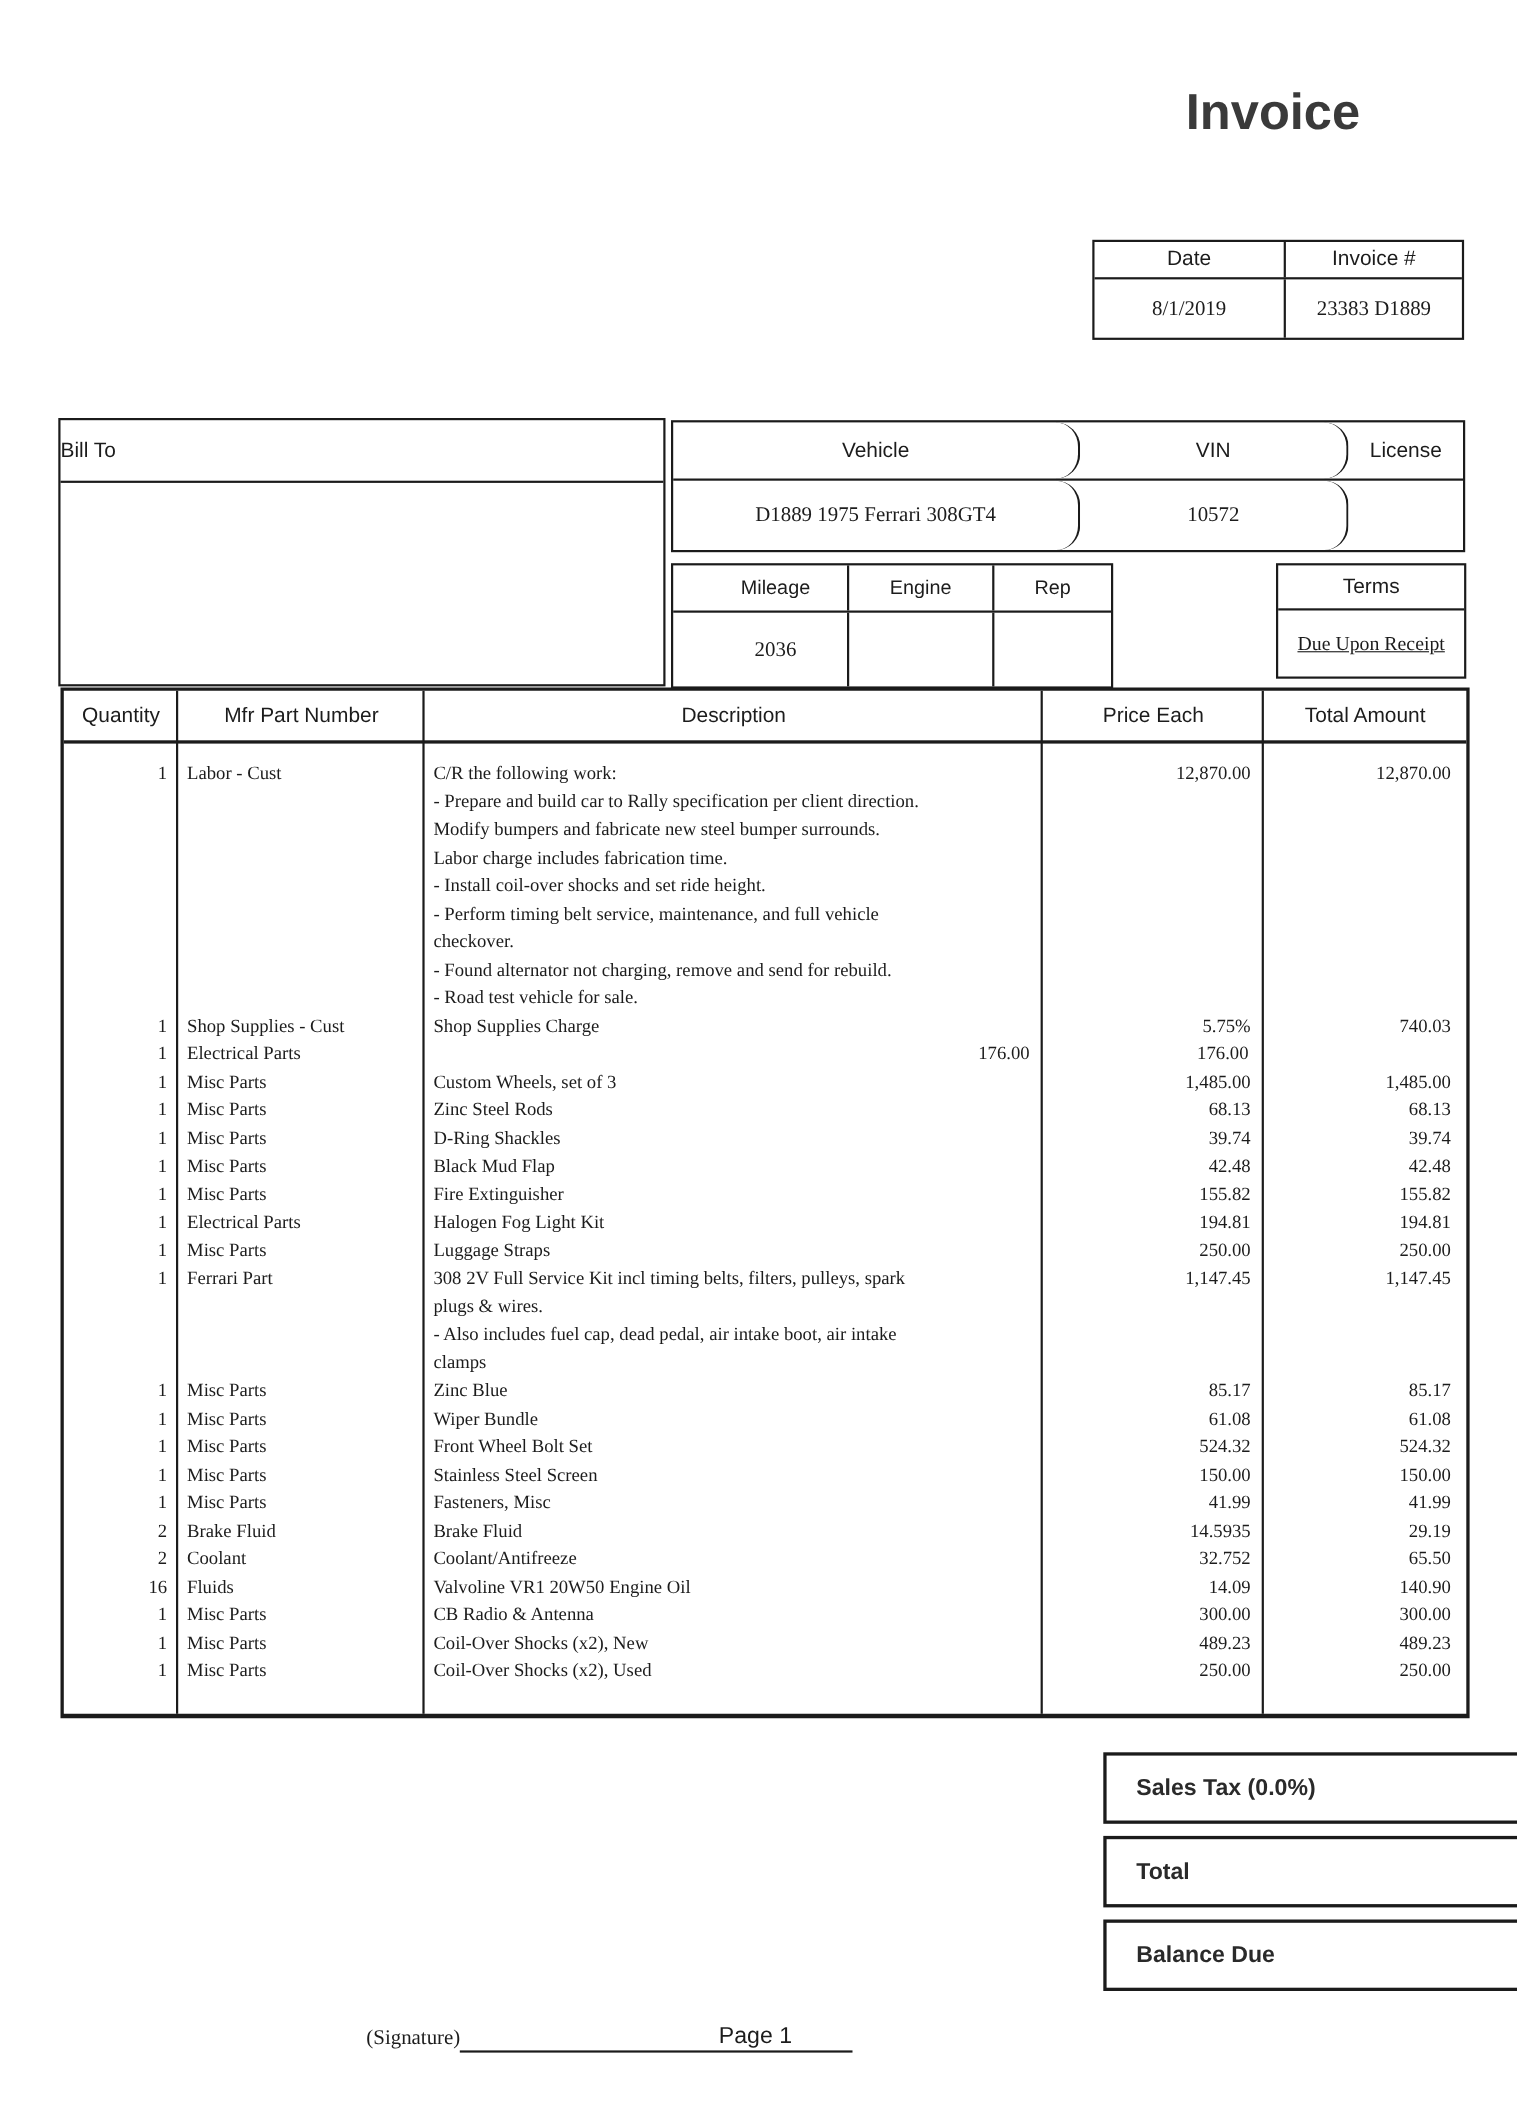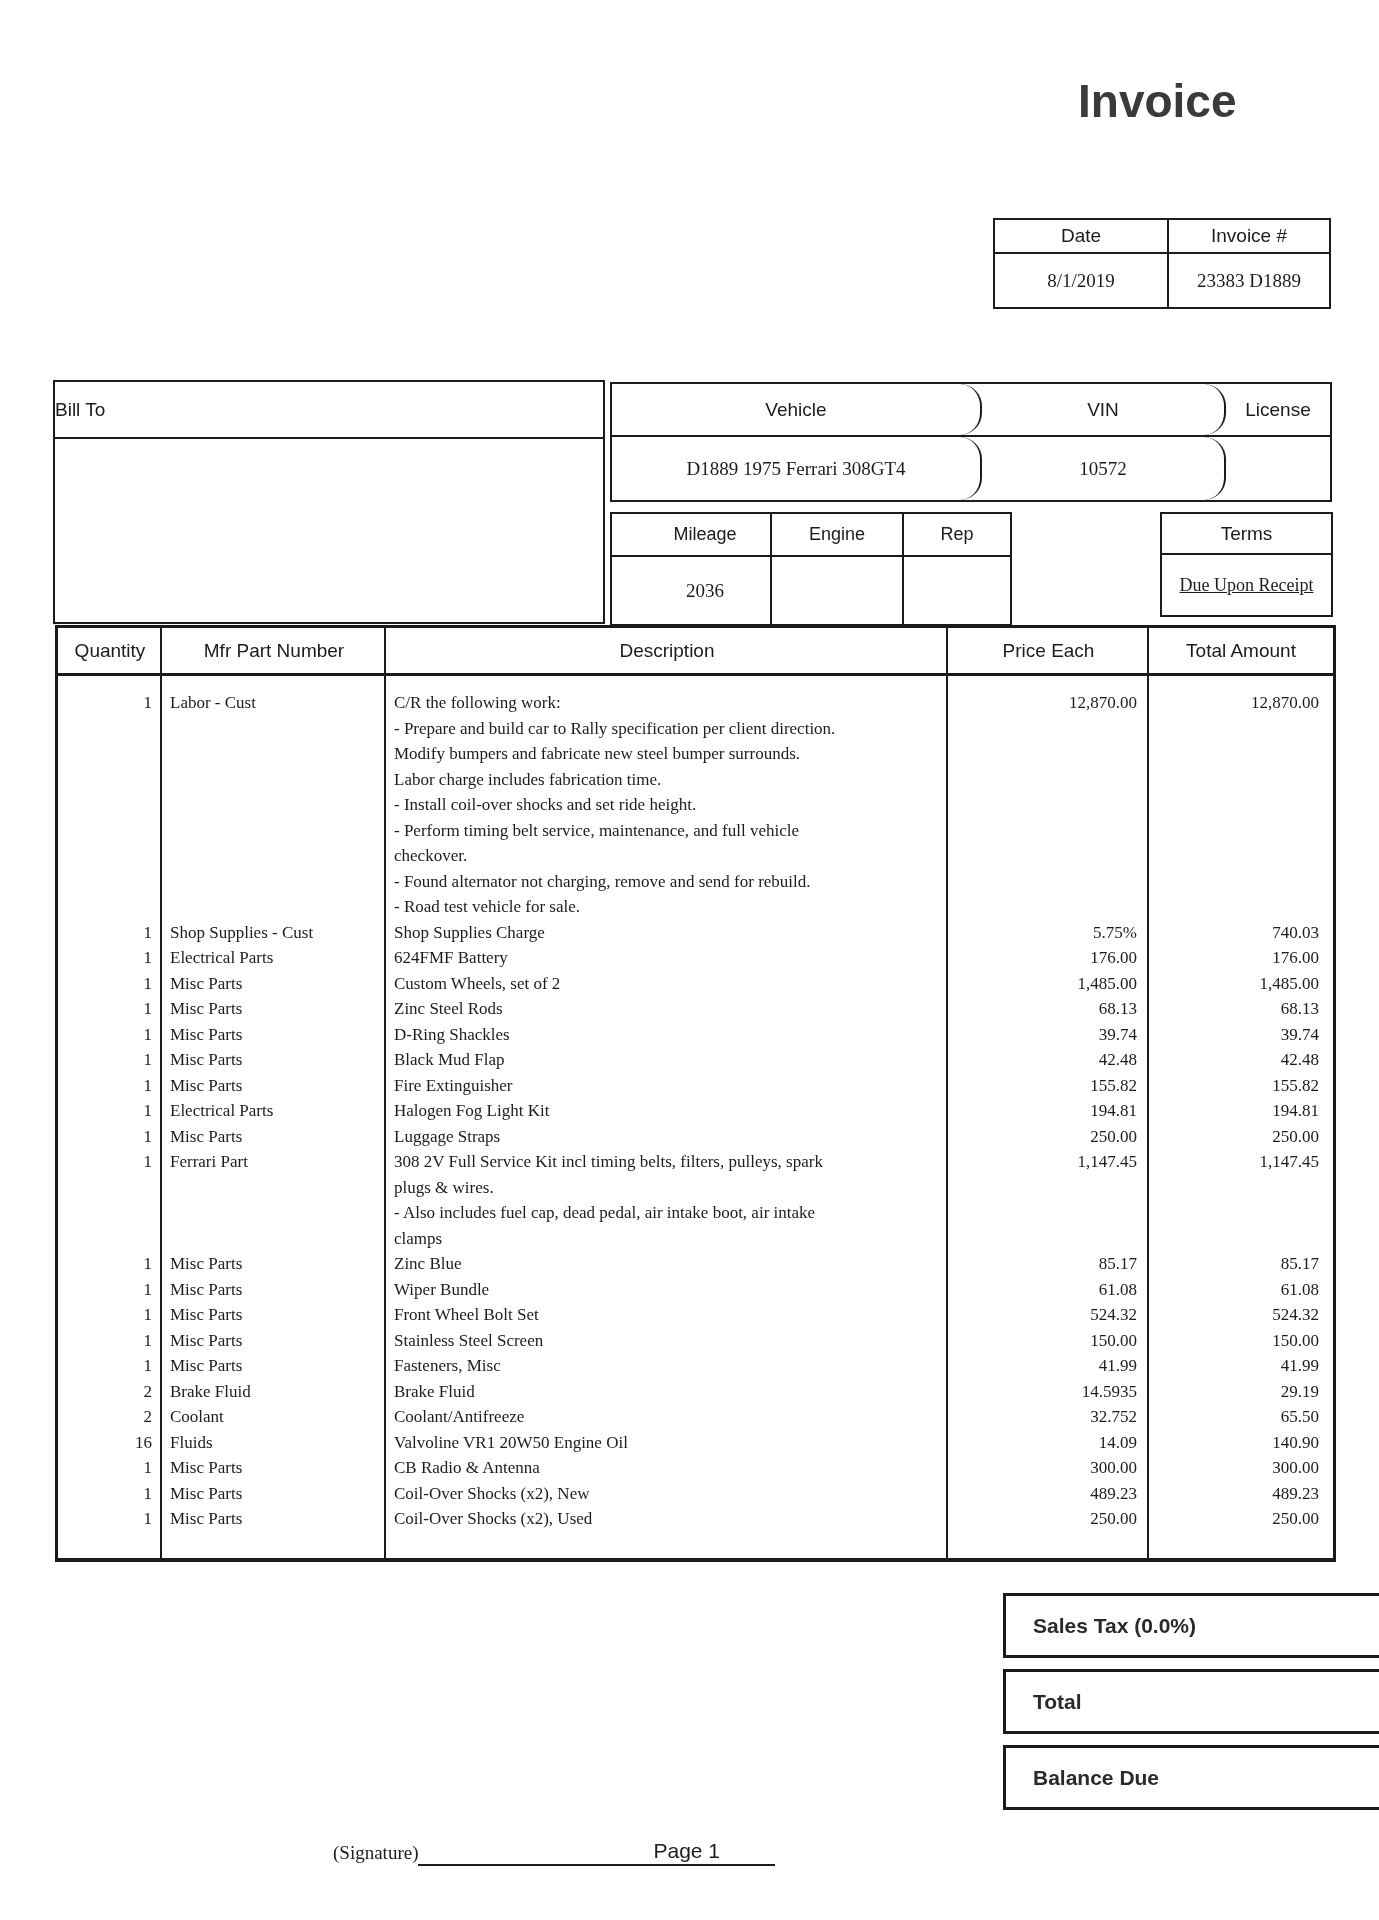--- a/index.html
+++ b/index.html
@@ -161,28 +161,27 @@
         <div class="trow">
           <div class="cell qty">1</div>
           <div class="cell part">Shop Supplies - Cust</div>
           <div class="cell desc">Shop Supplies Charge</div>
           <div class="cell price">5.75%</div>
           <div class="cell total">740.03</div>
         </div>
         <div class="trow">
           <div class="cell qty">1</div>
           <div class="cell part">Electrical Parts</div>
-          <div class="cell desc">624FMF Battery</div>
           <div class="cell price">176.00</div>
           <div class="cell total">176.00</div>
         </div>
         <div class="trow">
           <div class="cell qty">1</div>
           <div class="cell part">Misc Parts</div>
-          <div class="cell desc">Custom Wheels, set of 2</div>
+          <div class="cell desc">Custom Wheels, set of 3</div>
           <div class="cell price">1,485.00</div>
           <div class="cell total">1,485.00</div>
         </div>
         <div class="trow">
           <div class="cell qty">1</div>
           <div class="cell part">Misc Parts</div>
           <div class="cell desc">Zinc Steel Rods</div>
           <div class="cell price">68.13</div>
           <div class="cell total">68.13</div>
         </div>

